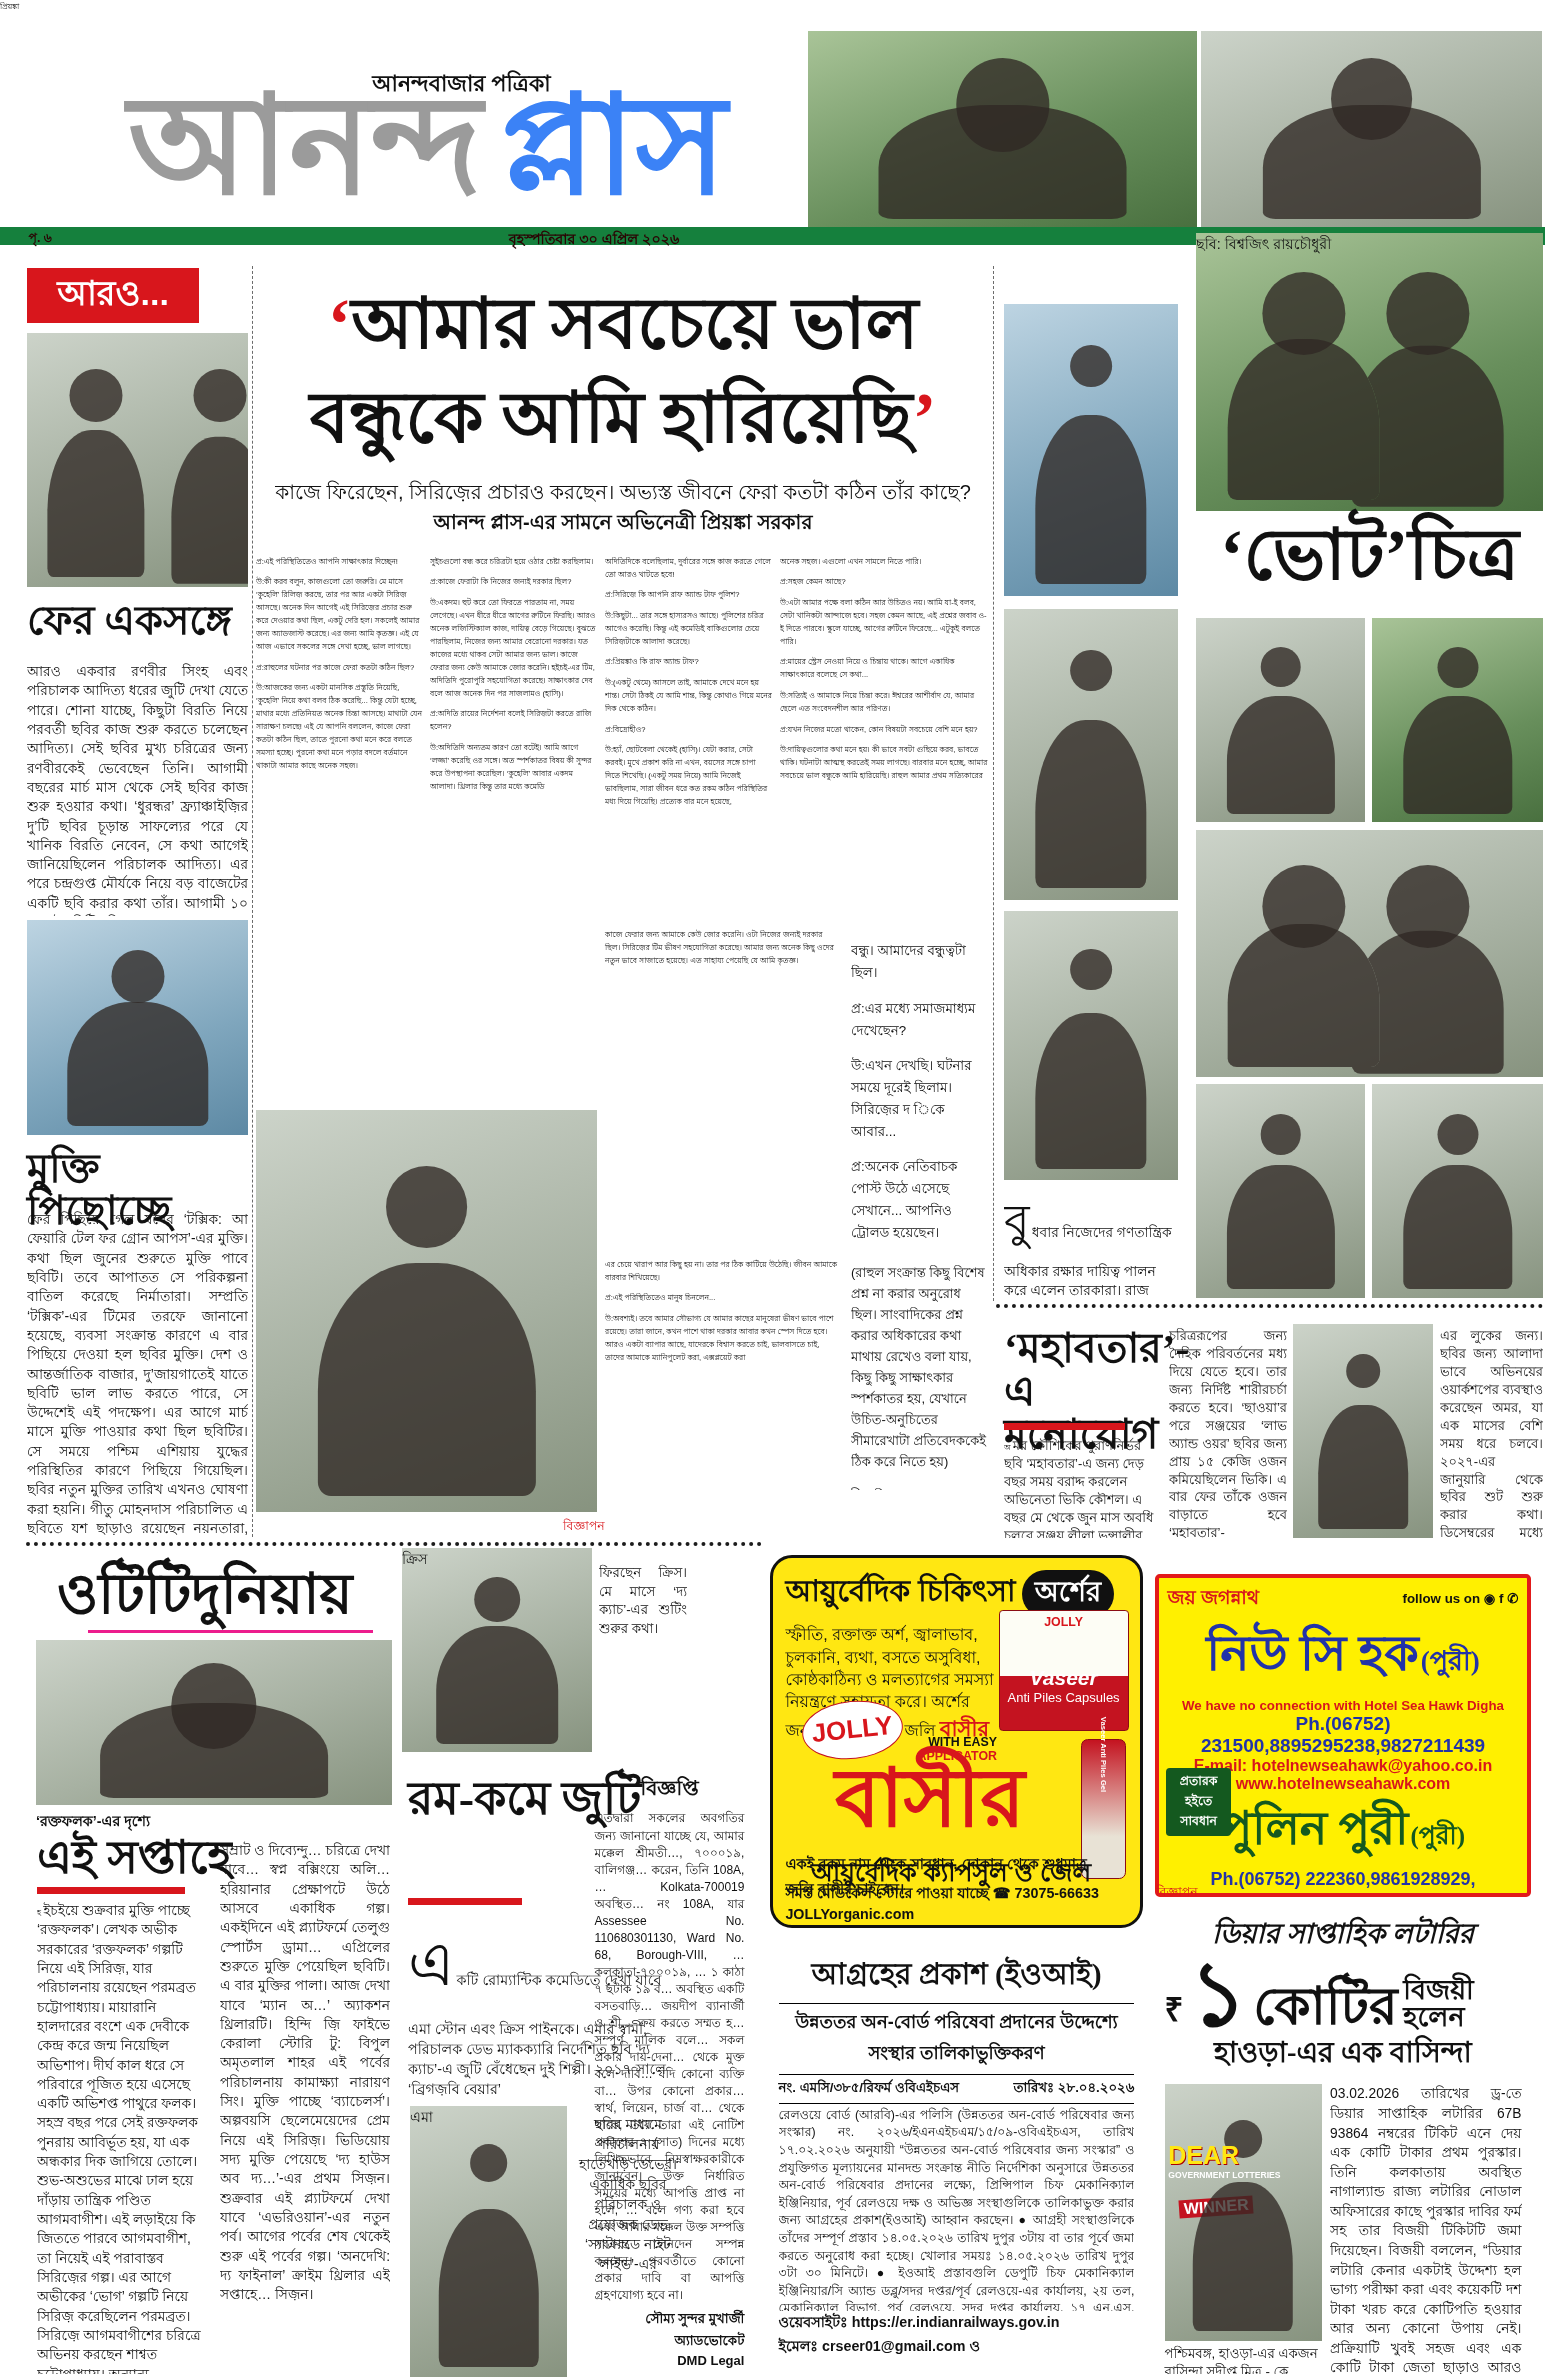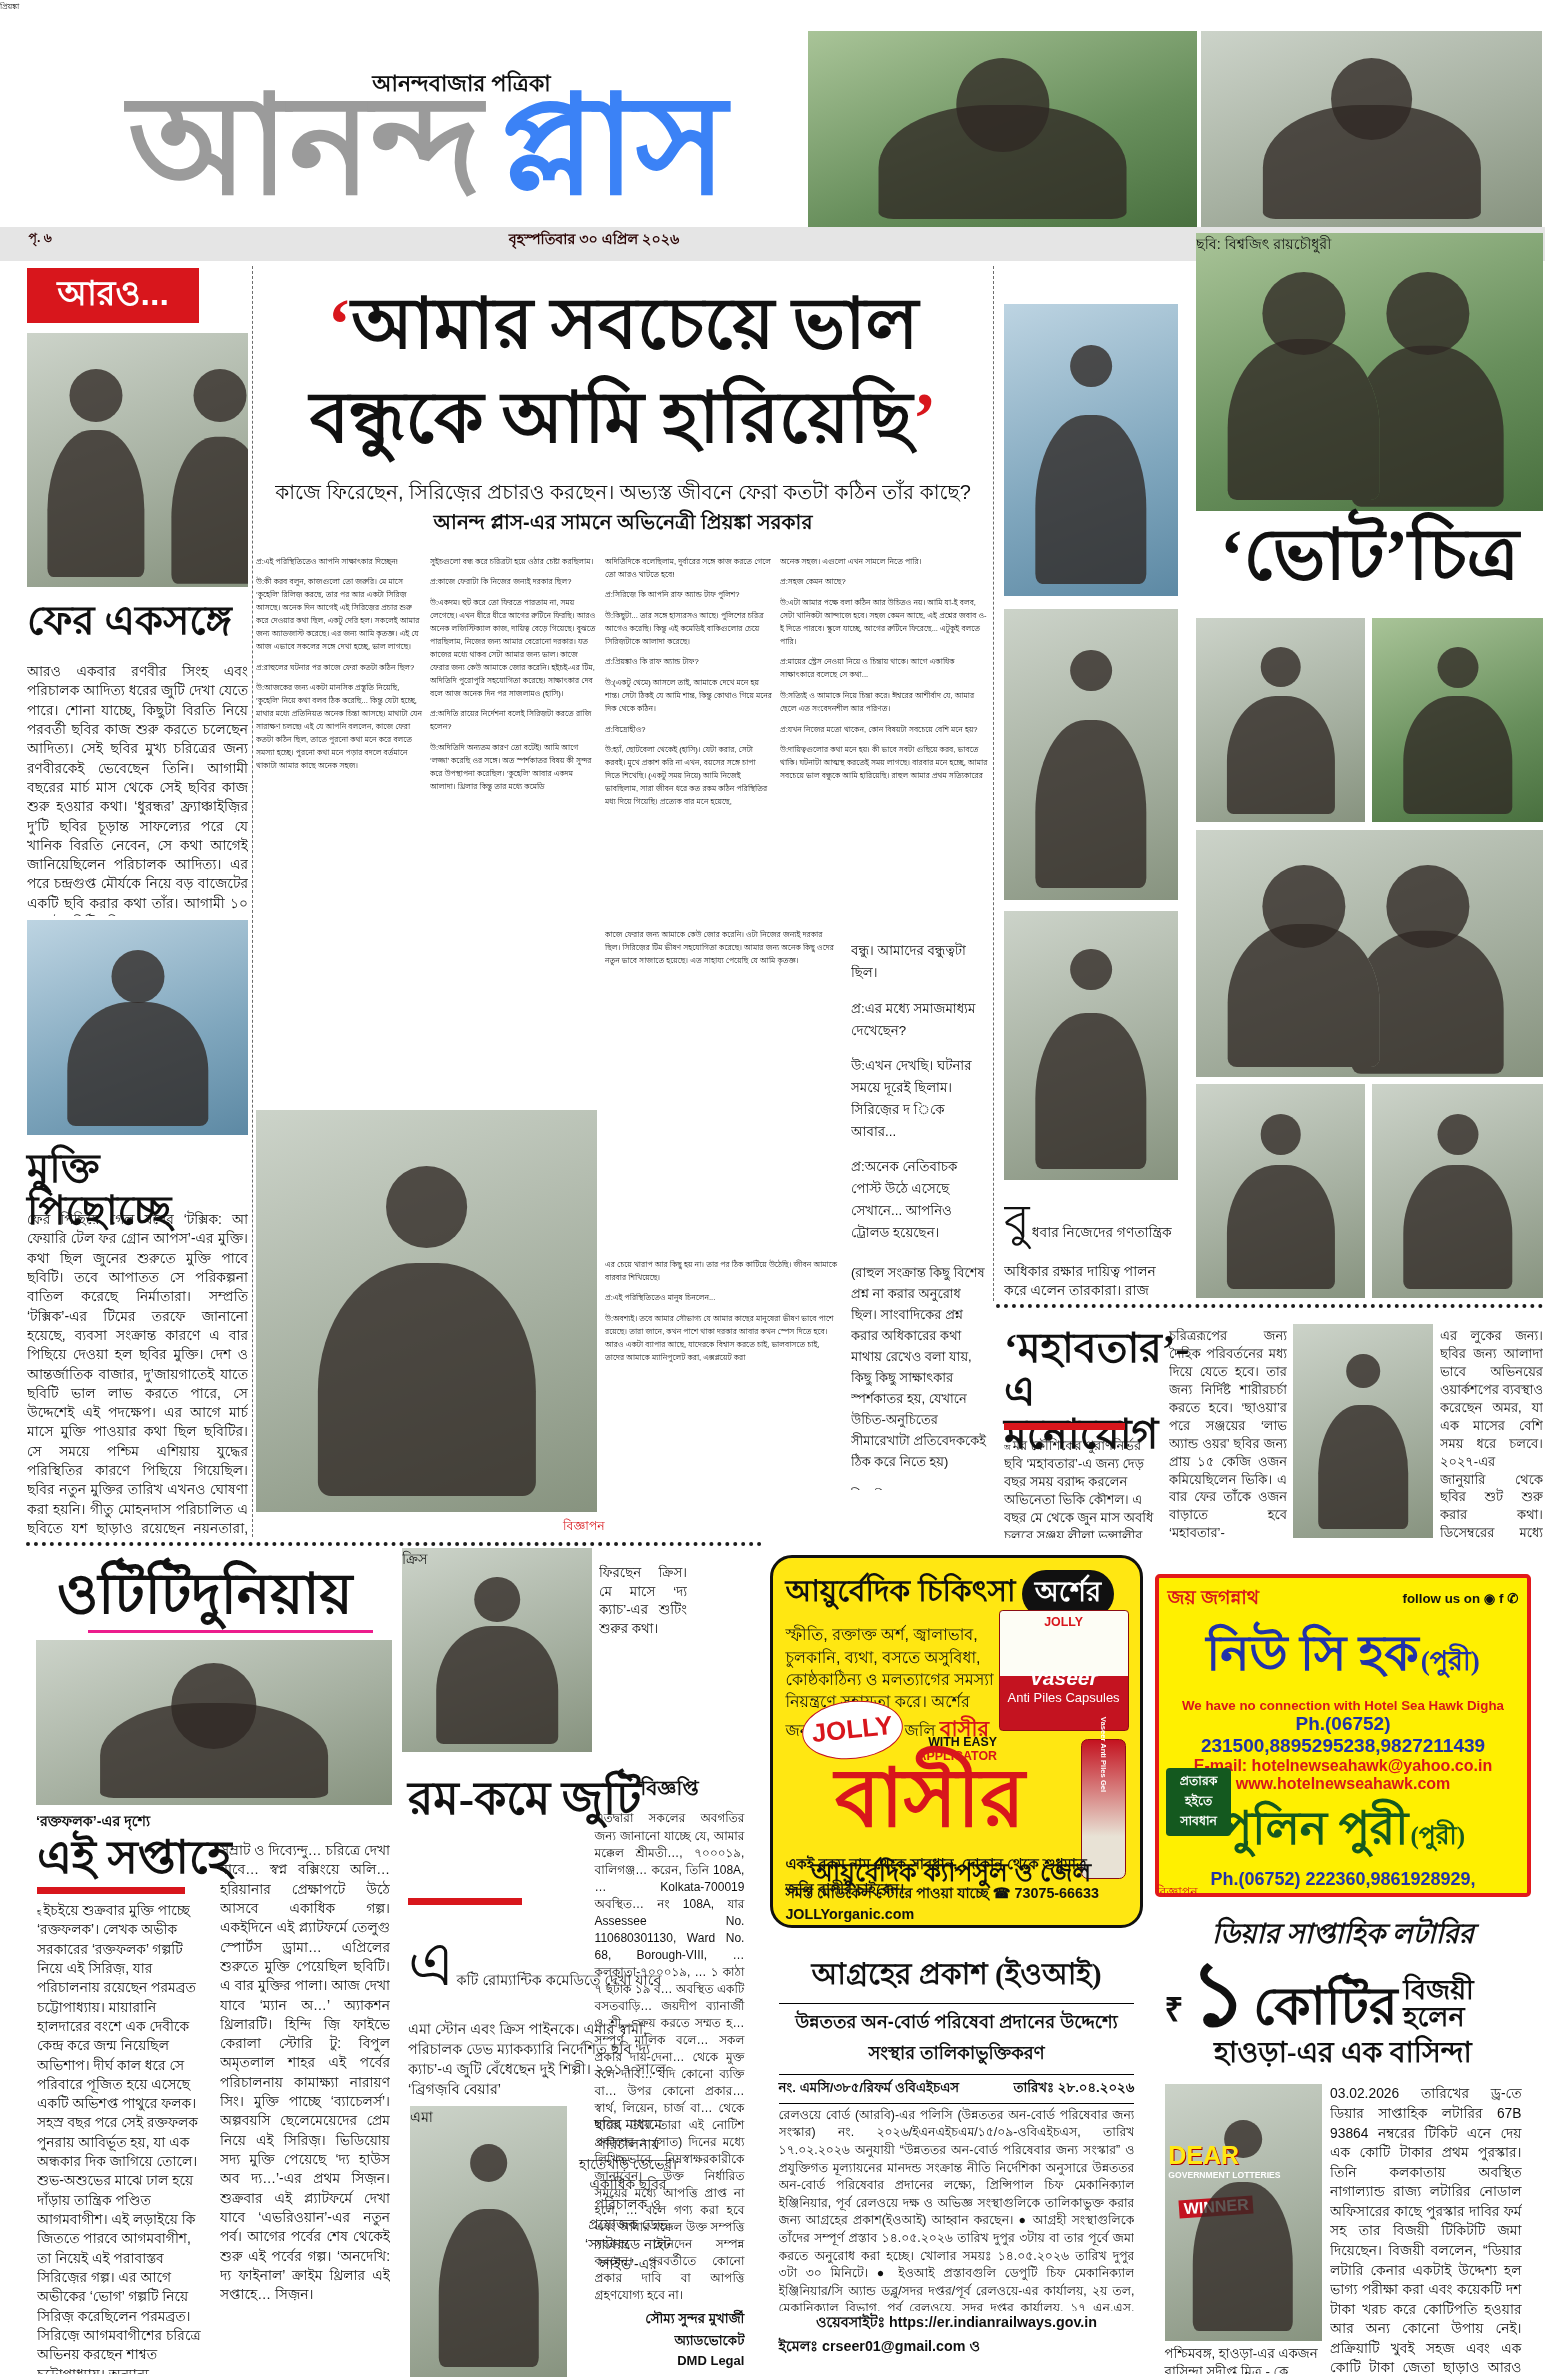--- a/index.html
+++ b/index.html
@@ -81,21 +81,21 @@
 
   <div class="abs center" style="left:295px;top:66px;width:333px;font-size:22px;font-weight:700;">আনন্দবাজার পত্রিকা</div>
   <div class="abs" style="left:128px;top:78px;width:666px;line-height:1;white-space:nowrap;">
     <span class="serif" style="font-size:138px;font-weight:700;color:#9b9b9b;">আনন্দ</span>
     <span class="serif" style="font-size:138px;font-weight:700;color:#3b82f6;margin-left:17px;">প্লাস</span>
   </div>
 
   <div class="abs photo ph-green" style="left:808px;top:31px;width:389px;height:196px;"></div>
   <div class="abs photo ph-cool" style="left:1201px;top:31px;width:341px;height:196px;"></div>
 
-  <div class="abs" style="left:0;top:227px;width:1545px;height:34px;background:#e5e5e5;">
+  <div class="abs" style="left:0;top:227px;width:1545px;height:18px;background:#15803d;">
     <span class="abs" style="left:28.5px;top:1.9px;font-size:12.4px;font-weight:700;color:#2b0404;">পৃ. ৬</span>
     <span class="abs center" style="left:404px;top:1px;width:380px;font-size:14.3px;font-weight:700;color:#2b0404;">বৃহস্পতিবার ৩০ এপ্রিল ২০২৬</span>
   </div>
 
   <div class="abs" style="left:27px;top:268px;width:172px;height:55px;background:#d8161c;display:flex;align-items:center;justify-content:center;">
     <span class="white bold" style="font-size:34px;">আরও...</span>
   </div>
 
   <div class="abs photo ph-indoor duo" style="left:27px;top:333px;width:221px;height:254px;"></div>
   <div class="abs sec-head serif" style="left:27px;top:600px;width:221px;font-size:40px;">ফের একসঙ্গে</div>
@@ -283,21 +283,21 @@
 
   <div class="abs ad-box clip" style="left:770px;top:1945px;width:373px;height:410px;padding:5.7px 8.6px;box-sizing:border-box;">
     <div class="center bold serif" style="font-size:29.5px;border-bottom:1.9px solid #000;padding-bottom:3.8px;">আগ্রহের প্রকাশ (ইওআই)</div>
     <div class="center bold" style="font-size:18px;margin-top:3.8px;">উন্নততর অন-বোর্ড পরিষেবা প্রদানের উদ্দেশ্যে</div>
     <div class="center bold" style="font-size:18px;border-bottom:1.9px solid #000;padding-bottom:3.8px;">সংস্থার তালিকাভুক্তিকরণ</div>
     <div style="display:flex;justify-content:space-between;border-bottom:1.4px solid #000;padding:2.9px 0;">
       <span class="bold" style="font-size:13.3px;">নং. এমসি/৩৮৫/রিফর্ম ওবিএইচএস</span>
       <span class="bold" style="font-size:13.3px;">তারিখঃ ২৮.০৪.২০২৬</span>
     </div>
     <div class="just clip" style="font-size:12.4px;line-height:1.42;height:204px;margin-top:2.9px;">রেলওয়ে বোর্ড (আরবি)-এর পলিসি (উন্নততর অন-বোর্ড পরিষেবার জন্য সংস্কার) নং. ২০২৬/ইএনএইচএম/১৫/০৯-ওবিএইচএস, তারিখ ১৭.০২.২০২৬ অনুযায়ী “উন্নততর অন-বোর্ড পরিষেবার জন্য সংস্কার” ও প্রযুক্তিগত মূল্যায়নের মানদন্ড সংক্রান্ত নীতি নির্দেশিকা অনুসারে উন্নততর অন-বোর্ড পরিষেবার প্রদানের লক্ষ্যে, প্রিন্সিপাল চিফ মেকানিক্যাল ইঞ্জিনিয়ার, পূর্ব রেলওয়ে দক্ষ ও অভিজ্ঞ সংস্থাগুলিকে তালিকাভুক্ত করার জন্য আগ্রহের প্রকাশ(ইওআই) আহ্বান করছেন। ● আগ্রহী সংস্থাগুলিকে তাঁদের সম্পূর্ণ প্রস্তাব ১৪.০৫.২০২৬ তারিখ দুপুর ৩টায় বা তার পূর্বে জমা করতে অনুরোধ করা হচ্ছে। খোলার সময়ঃ ১৪.০৫.২০২৬ তারিখ দুপুর ৩টা ৩০ মিনিটে। ● ইওআই প্রস্তাবগুলি ডেপুটি চিফ মেকানিক্যাল ইঞ্জিনিয়ার/সি অ্যান্ড ডব্লু/সদর দপ্তর/পূর্ব রেলওয়ে-এর কার্যালয়, ২য় তল, মেকানিক্যাল বিভাগ, পূর্ব রেলওয়ে, সদর দপ্তর কার্যালয়, ১৭ এন.এস. রোড, ফেয়ারলি প্লেস, কলকাতা-৭০০০০১-তে যে কোনও কাজের দিনে অফিস টাইমে জমা করতে হবে। ● বিস্তারিত তথ্যের জন্য অনুগ্রহ করে পূর্ব রেলওয়ের ওয়েবসাইট দেখুন অথবা চিফ রোলিং স্টক ইঞ্জিনিয়ার(সিআরএসই/সিএইচজি.), পূর্ব রেলওয়ে মেকানিক্যাল বিভাগের কার্যালয়ে যোগাযোগ করুন।</div>
-    <div class="bold" style="font-size:14.3px;text-align:center;">ওয়েবসাইটঃ https://er.indianrailways.gov.in</div>
+    <div class="bold" style="font-size:14.3px;">ওয়েবসাইটঃ https://er.indianrailways.gov.in</div>
     <div class="bold" style="font-size:14.3px;">ইমেলঃ crseer01@gmail.com ও dycmecnwhq@gmail.com</div>
 
   </div>
 
   <div class="abs clip" style="left:1155px;top:1574px;width:376px;height:323px;background:#fff000;border:4.8px solid #e21a1a;border-radius:4.8px;padding:4.8px 8.6px;box-sizing:border-box;">
     <div style="display:flex;align-items:center;justify-content:space-between;">
       <span style="white-space:nowrap;"><span class="jagannath"></span>
         <span class="bold red" style="font-size:19px;">জয় জগন্নাথ</span></span>
       <span style="white-space:nowrap;font-size:13.3px;font-weight:700;">
         <span>follow us on</span>

